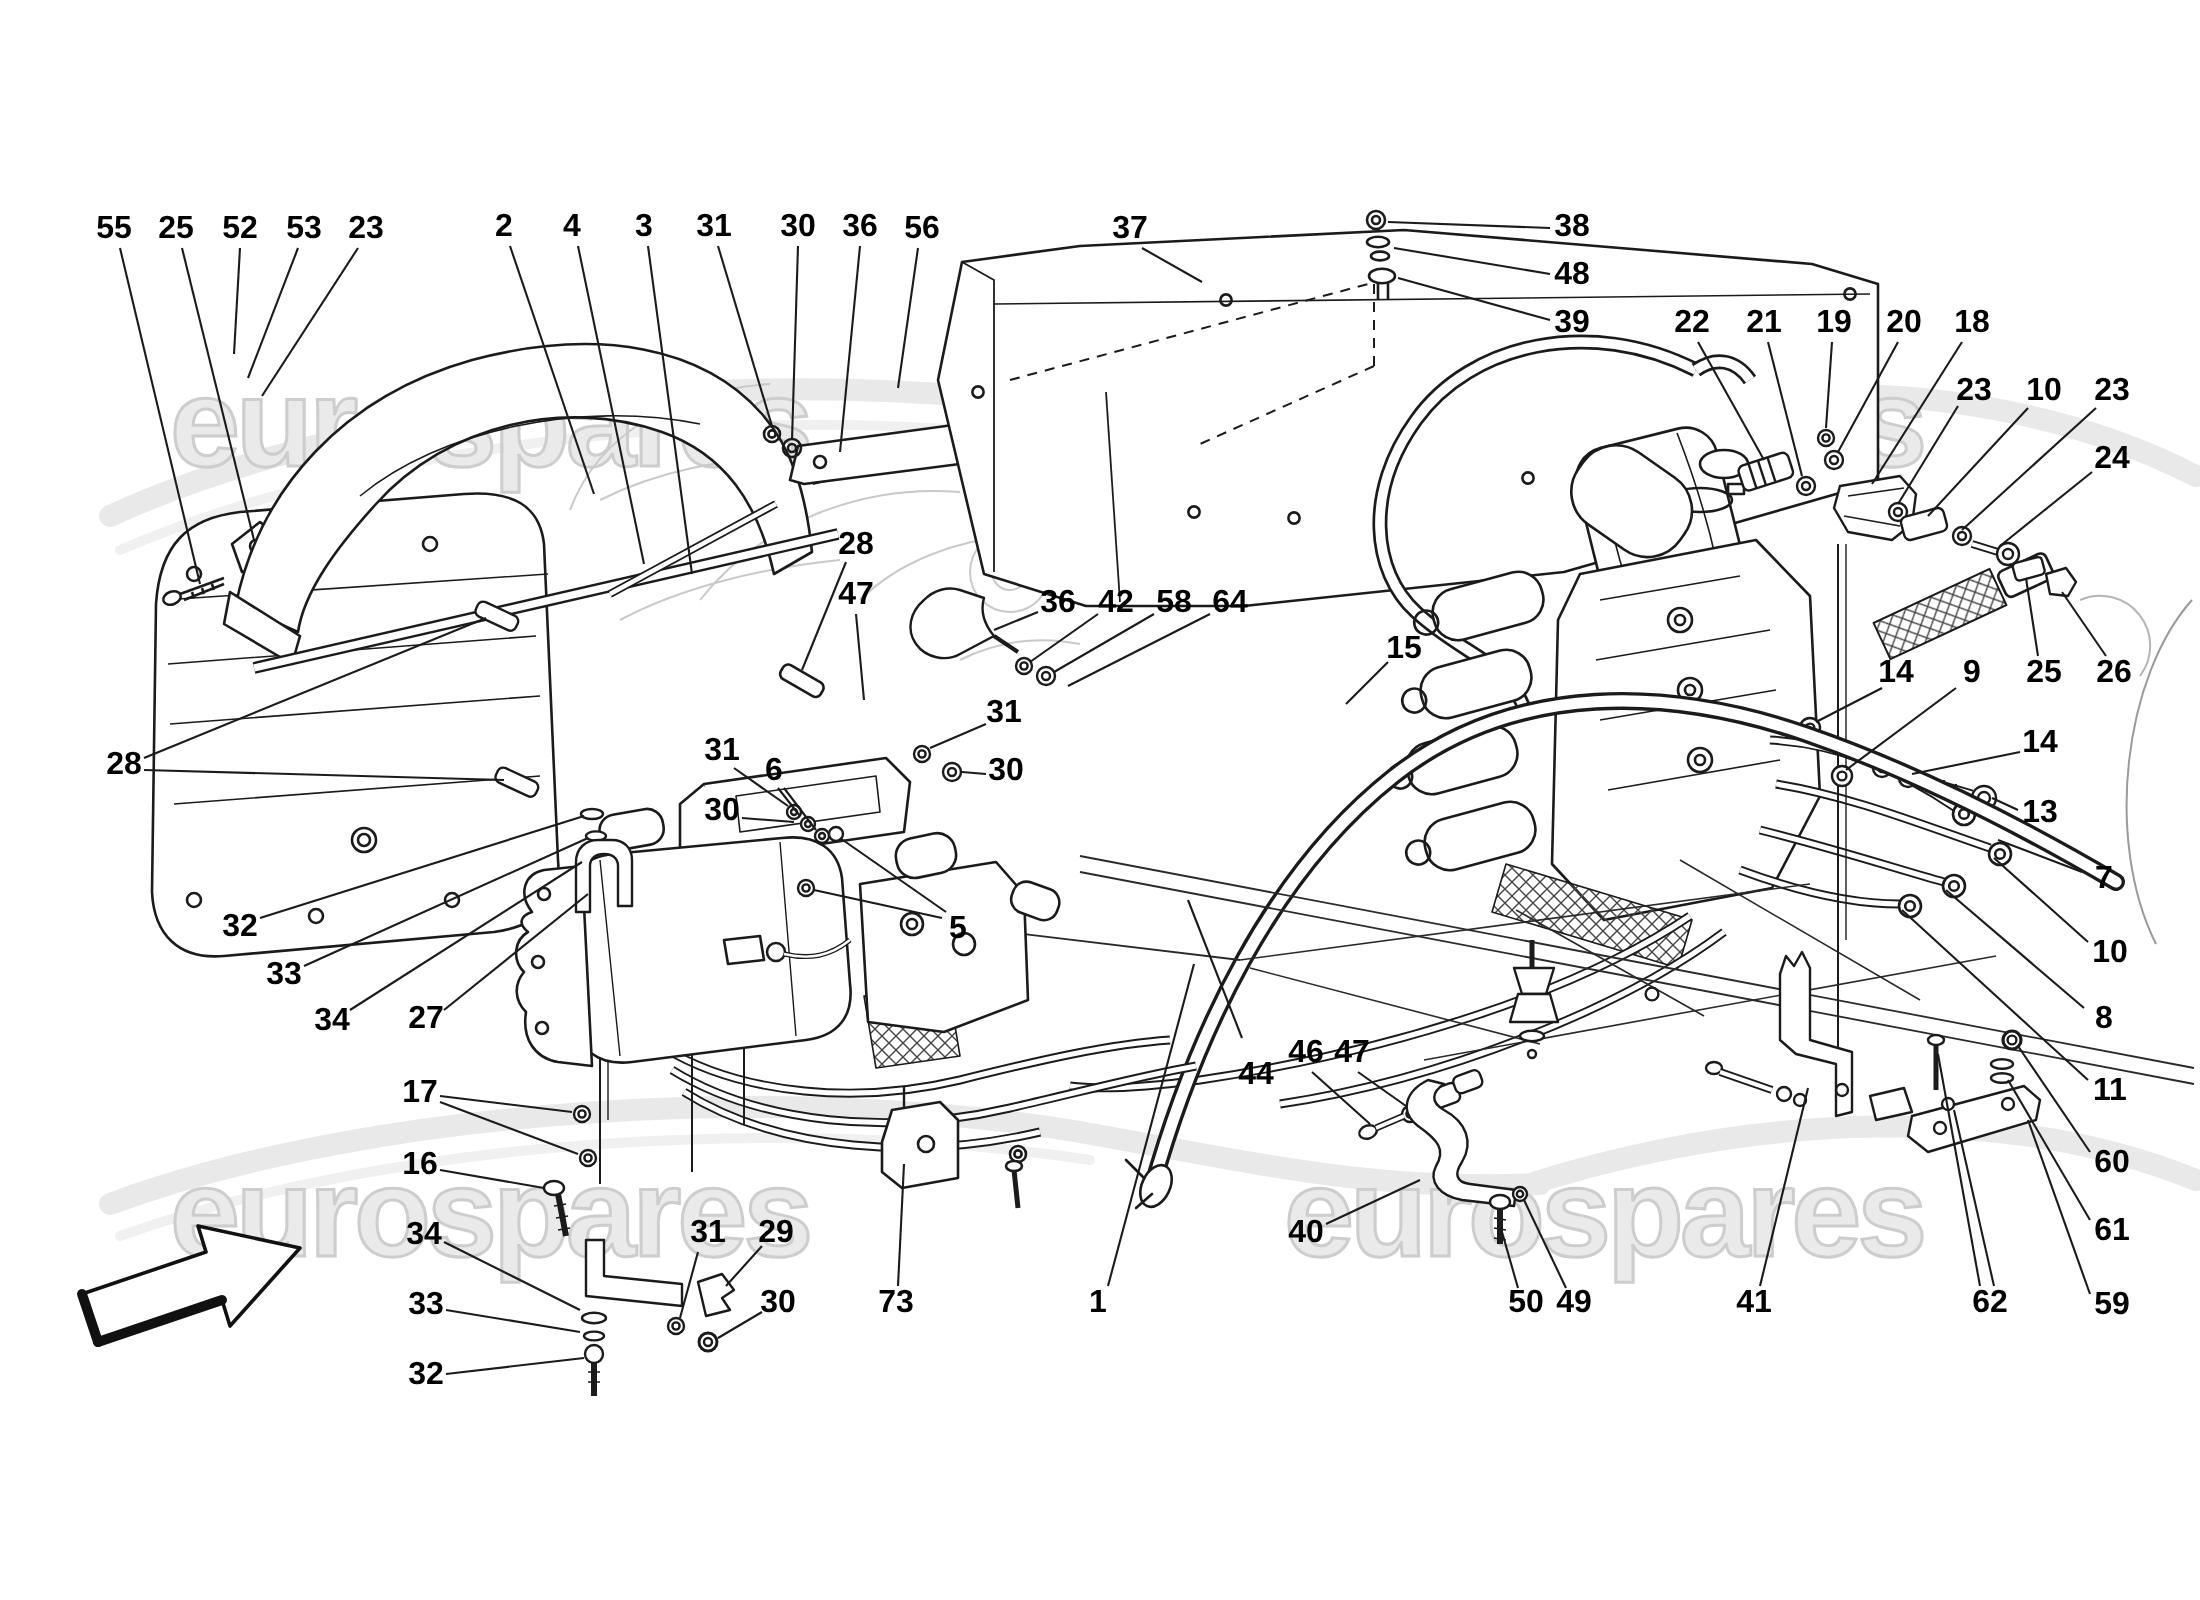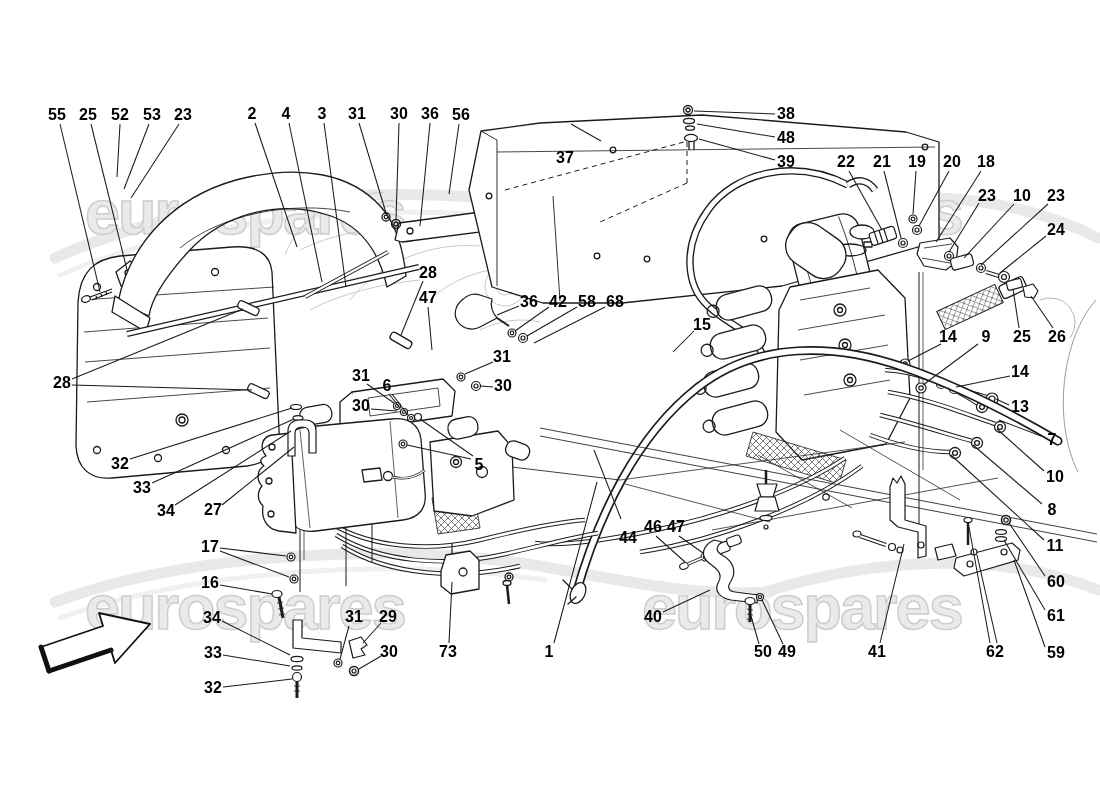--- a/index.html
+++ b/index.html
@@ -491,21 +491,21 @@
       <div class="plabel" style="left: 120px; top: 115px;">52</div>
       <div class="plabel" style="left: 152px; top: 115px;">53</div>
       <div class="plabel" style="left: 183px; top: 115px;">23</div>
       <div class="plabel" style="left: 252px; top: 114px;">2</div>
       <div class="plabel" style="left: 286px; top: 114px;">4</div>
       <div class="plabel" style="left: 322px; top: 114px;">3</div>
       <div class="plabel" style="left: 357px; top: 114px;">31</div>
       <div class="plabel" style="left: 399px; top: 114px;">30</div>
       <div class="plabel" style="left: 430px; top: 114px;">36</div>
       <div class="plabel" style="left: 461px; top: 115px;">56</div>
-      <div class="plabel" style="left: 565px; top: 115px; margin-top: 43px;">37</div>
+      <div class="plabel" style="left: 565px; top: 115px;">37</div>
       <div class="plabel" style="left: 786px; top: 114px;">38</div>
       <div class="plabel" style="left: 786px; top: 138px;">48</div>
       <div class="plabel" style="left: 786px; top: 162px;">39</div>
       <div class="plabel" style="left: 846px; top: 162px;">22</div>
       <div class="plabel" style="left: 882px; top: 162px;">21</div>
       <div class="plabel" style="left: 917px; top: 162px;">19</div>
       <div class="plabel" style="left: 952px; top: 162px;">20</div>
       <div class="plabel" style="left: 986px; top: 162px;">18</div>
       <div class="plabel" style="left: 987px; top: 196px;">23</div>
       <div class="plabel" style="left: 1022px; top: 196px;">10</div>
@@ -551,16 +551,16 @@
       <div class="plabel" style="left: 387px; top: 386px;">6</div>
       <div class="plabel" style="left: 361px; top: 406px;">30</div>
       <div class="plabel" style="left: 502px; top: 357px;">31</div>
       <div class="plabel" style="left: 503px; top: 386px;">30</div>
       <div class="plabel" style="left: 479px; top: 465px;">5</div>
       <div class="plabel" style="left: 428px; top: 273px;">28</div>
       <div class="plabel" style="left: 428px; top: 298px;">47</div>
       <div class="plabel" style="left: 529px; top: 302px;">36</div>
       <div class="plabel" style="left: 558px; top: 302px;">42</div>
       <div class="plabel" style="left: 587px; top: 302px;">58</div>
-      <div class="plabel" style="left: 615px; top: 302px;">68</div>
+      <div class="plabel" style="left: 615px; top: 302px;">64</div>
       <div class="plabel" style="left: 702px; top: 325px;">15</div>
     </div>
 </div>
 
 </body></html>

